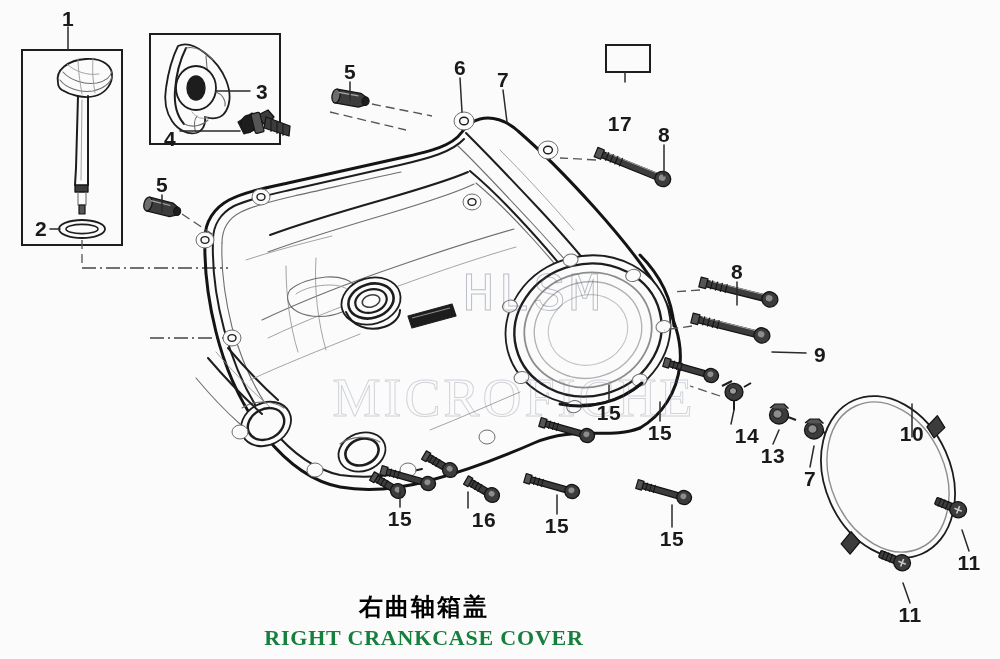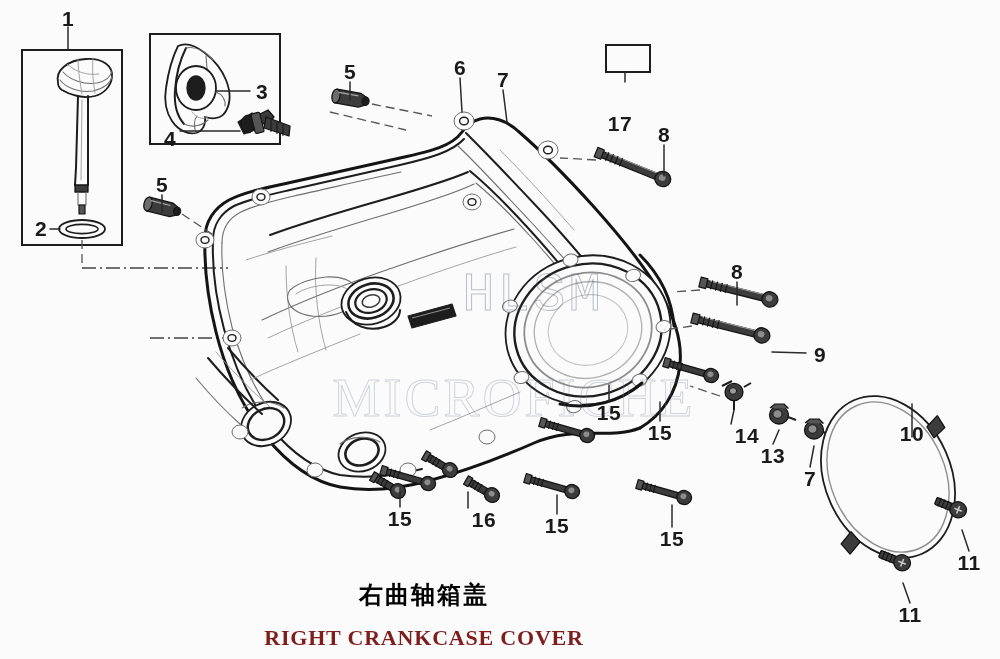--- a/index.html
+++ b/index.html
@@ -45,24 +45,24 @@
     font-size: 24px;
     font-weight: 700;
     color: #000000;
     letter-spacing: 2px;
     line-height: 1.15;
   }
   #title-en {
     font-family: "Liberation Serif", "DejaVu Serif", serif;
     font-size: 22px;
     font-weight: 700;
-    color: #7f1d1d;
+    color: #15803d;
     letter-spacing: 0.8px;
     line-height: 1.25;
-    margin-top: 14px;
+    margin-top: 2px;
   }
   .wm {
     position: absolute;
     font-family: "Liberation Serif", "DejaVu Serif", serif;
     font-weight: 400;
     color: transparent;
     -webkit-text-stroke: 1px rgba(90,100,120,0.40);
     white-space: nowrap;
     transform: translate(-50%, -50%);
     pointer-events: none;

